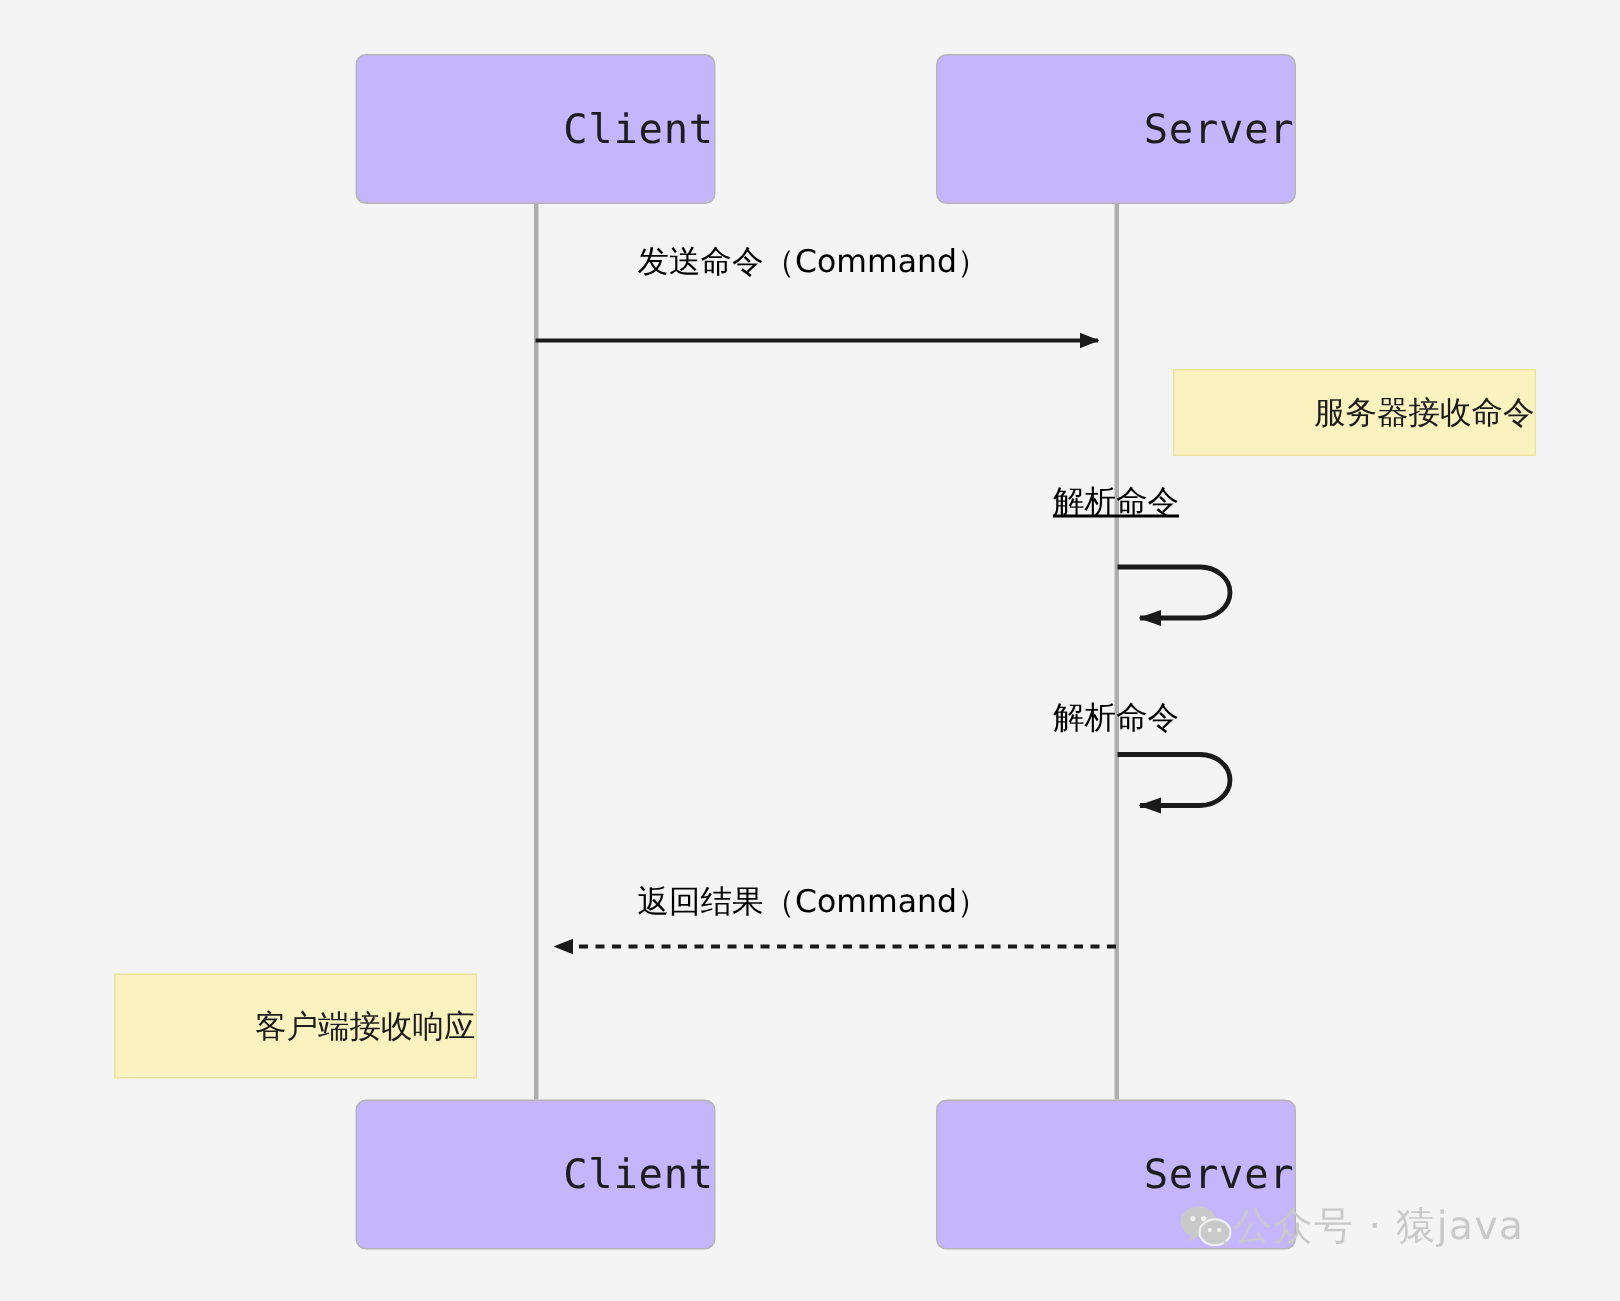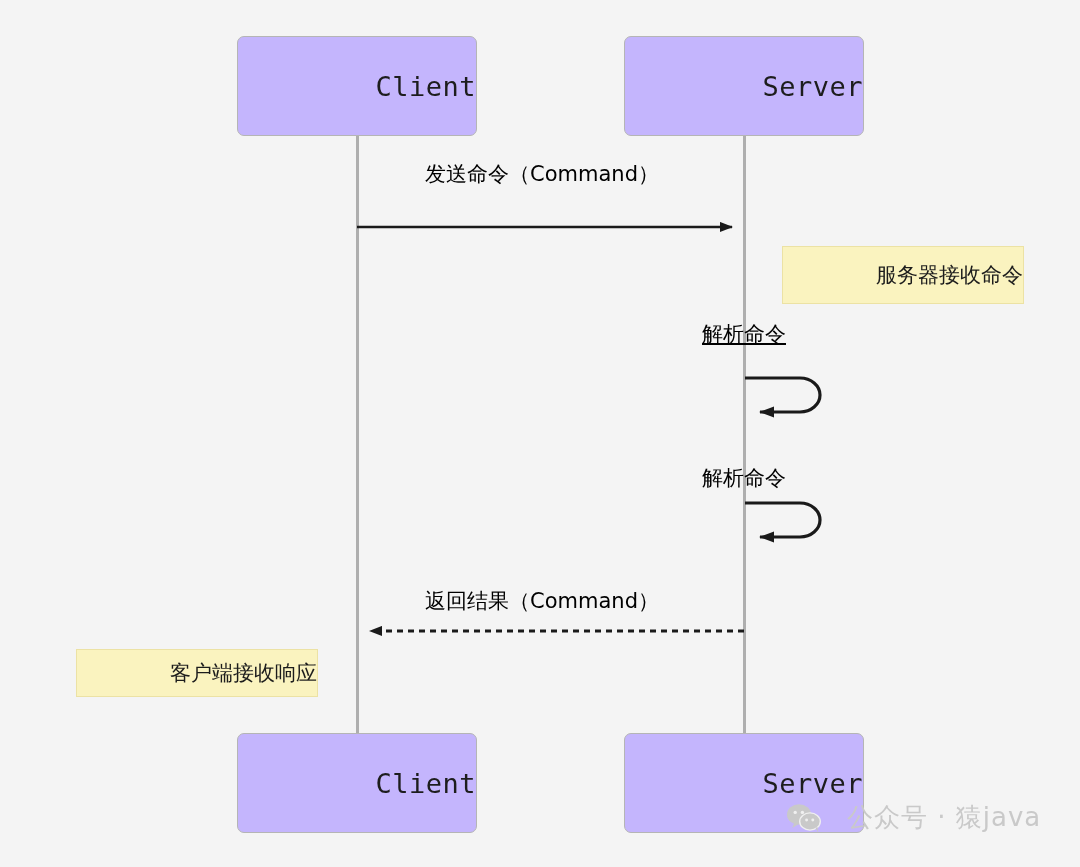--- a/index.html
+++ b/index.html
@@ -74,21 +74,21 @@
     width: 1080px;
     height: 867px;
     pointer-events: none;
   }
   #watermark {
     position: absolute;
     left: 786px;
     top: 800px;
     display: flex;
     align-items: center;
-    gap: 25px;
+    gap: 0;
     opacity: 1;
   }
   #watermark .wm-text {
     font-size: 26px;
     color: #c9c9c9;
     white-space: nowrap;
     letter-spacing: 1px;
     font-family: "DejaVu Sans", "Liberation Sans", sans-serif;
   }
 </style>
@@ -141,21 +141,21 @@
   <div class="msg-label" style="left:744px; top:334px; transform:translate(-50%,-50%);text-decoration:underline;">解析命令</div>
 
   <div class="msg-label" style="left:744px; top:478px; transform:translate(-50%,-50%);">解析命令</div>
 
   <div class="msg-label" style="left:542px; top:601px; transform:translate(-50%,-50%);">返回结果（Command）</div>
 
   <div class="note-box" style="left:782px; top:246px; width:242px; height:58px;">
     <span class="note-text">服务器接收命令</span>
   </div>
 
-  <div class="note-box" style="left:76px; top:649px; width:242px; height:48px;">
+  <div class="note-box" style="left:76px; top:649px; width:242px; height:70px;">
     <span class="note-text">客户端接收响应</span>
   </div>
 
   <div id="watermark">
     <svg width="36" height="30" viewBox="0 0 36 30">
       <ellipse cx="13" cy="11.5" rx="12" ry="10.2" fill="#c9c9c9"></ellipse>
       <path d="M8.5,19.5 L6.2,25 L12,21.5 z" fill="#c9c9c9"></path>
       <circle cx="9.2" cy="9.4" r="1.7" fill="#f0f0f0"></circle>
       <circle cx="16.4" cy="9.4" r="1.7" fill="#f0f0f0"></circle>
       <ellipse cx="24" cy="18.5" rx="10.3" ry="8.6" fill="#c9c9c9" stroke="#f0f0f0" stroke-width="1.4"></ellipse>

